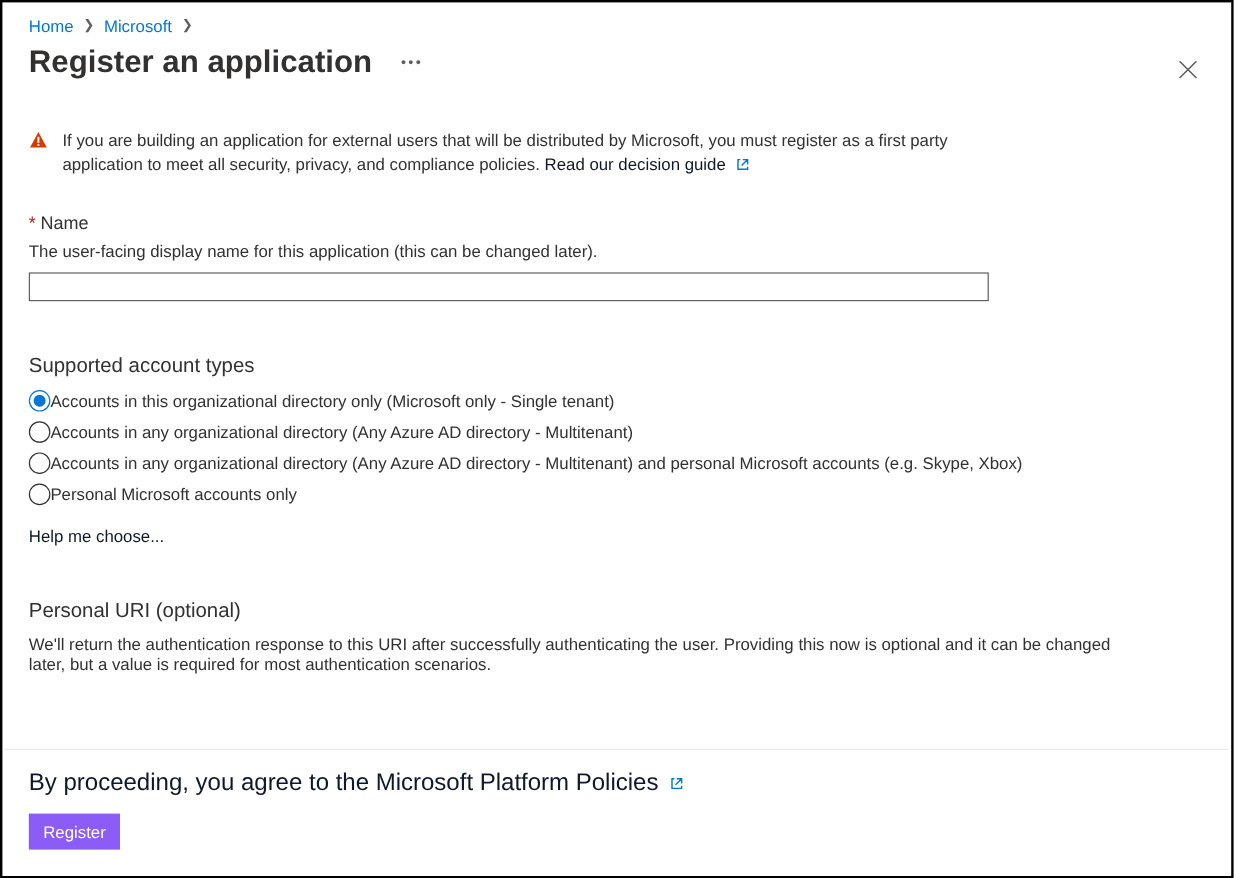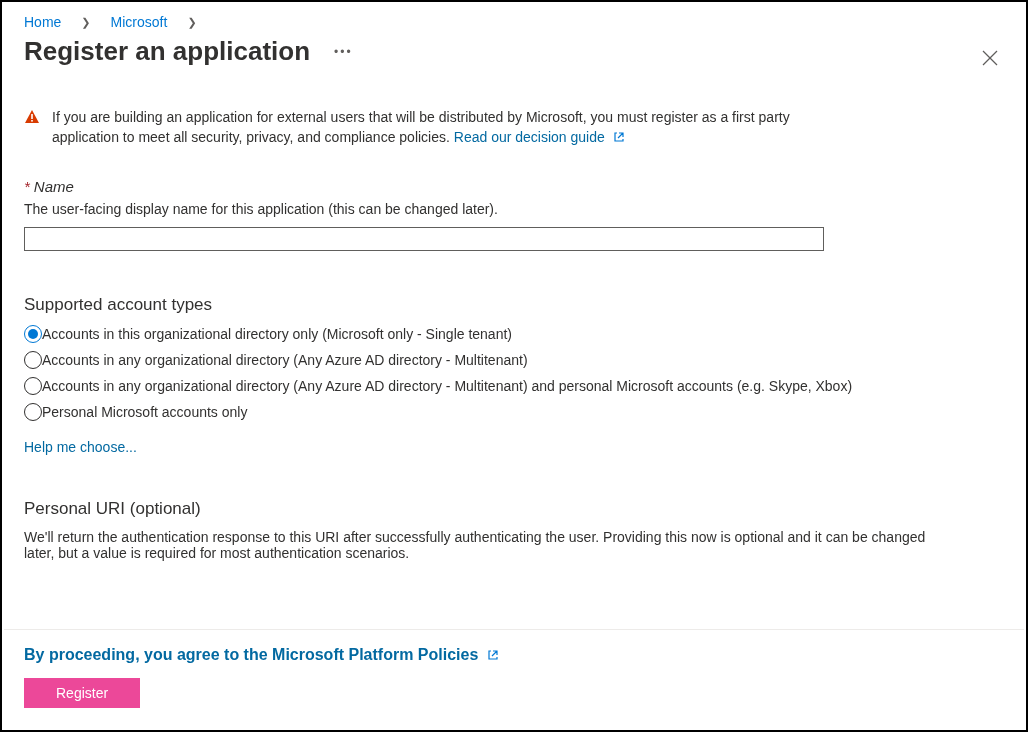--- a/index.html
+++ b/index.html
@@ -18,42 +18,42 @@
   .scroll-area {
     position: absolute;
     top: 2px; left: 2px; right: 2px;
     bottom: 110px;
     overflow-y: auto;
     padding: 10px 20px 20px 20px;
   }
   .scroll-area::-webkit-scrollbar { width: 14px; }
   .scroll-area::-webkit-scrollbar-track { background: #f3f2f1; }
   .scroll-area::-webkit-scrollbar-thumb { background: #c8c6c4; border: 3px solid #f3f2f1; border-radius: 7px; }
-  .breadcrumb { display: flex; align-items: center; gap: 20px; font-size: 14px; margin-bottom: 6px; }
+  .breadcrumb { display: flex; gap: 8px; font-size: 14px; margin-bottom: 6px; }
   .breadcrumb a { color: #0078d4; text-decoration: none; cursor: pointer; }
   .breadcrumb .chev { color: #605e5c; font-size: 11px; }
   .title-row { display: flex; align-items: center; gap: 24px; margin-bottom: 40px; }
   h1 { font-size: 26px; font-weight: 600; margin: 0; }
   .ellipsis { color: #605e5c; cursor: pointer; letter-spacing: 2px; font-size: 12px; }
   .close-x {
     position: absolute; top: 46px; right: 26px;
     cursor: pointer; color: #605e5c;
     width: 16px; height: 16px;
   }
   .info-box {
     display: flex; gap: 12px; margin: 0 0 30px 0;
     padding-right: 180px;
     line-height: 1.45;
   }
   .warn-icon { flex: none; width: 16px; height: 16px; margin-top: 2px; }
   .info-text { color: #323130; }
-  .link { color: #0369a1; text-decoration: none; cursor: pointer; }
+  .link { color: #0f172a; text-decoration: none; cursor: pointer; }
   .ext-icon { display: inline-block; width: 12px; height: 12px; vertical-align: -1px; margin-left: 4px; }
   .req { color: #a4262c; margin-right: 4px; }
-  .field-label { font-size: 15px; margin-bottom: 6px; font-style: italic; }
+  .field-label { font-size: 15px; margin-bottom: 6px; }
   .field-desc { color: #323130; margin-bottom: 10px; }
   .text-input {
     width: 800px; max-width: 100%;
     height: 24px; border: 1px solid #605e5c;
     padding: 2px 6px; font: inherit;
   }
   .section-gap { margin-top: 44px; }
   .section-head { font-size: 17px; margin-bottom: 10px; }
   .radio-row { display: flex; align-items: center; gap: 0; margin: 8px 0; cursor: pointer; }
   .radio-outer {
@@ -64,25 +64,25 @@
   .radio-outer.selected { border-color: #0078d4; }
   .radio-inner { width: 10px; height: 10px; border-radius: 50%; background: #0078d4; }
   .help-link { margin-top: 18px; }
   .footer {
     position: absolute; left: 2px; right: 2px; bottom: 2px;
     padding: 16px 20px 20px 20px;
     border-top: 1px solid #edebe9;
     background: #fff;
   }
   .register-btn {
-    background: #ec4899; color: #fff; border: none;
-    padding: 7px 32px; font-size: 14px; cursor: pointer;
+    background: #8b5cf6; color: #fff; border: none;
+    padding: 7px 12px; font-size: 14px; cursor: pointer;
     margin-top: 14px;
   }
-  .policies { font-size: 16px; font-weight: bold; }
+  .policies { font-size: 20px; }
 </style>
 </head>
 <body>
 
 <div class="scroll-area">
 
   <div class="breadcrumb">
     <a>Home</a>
     <span class="chev">❯</span>
     <a>Microsoft</a>

